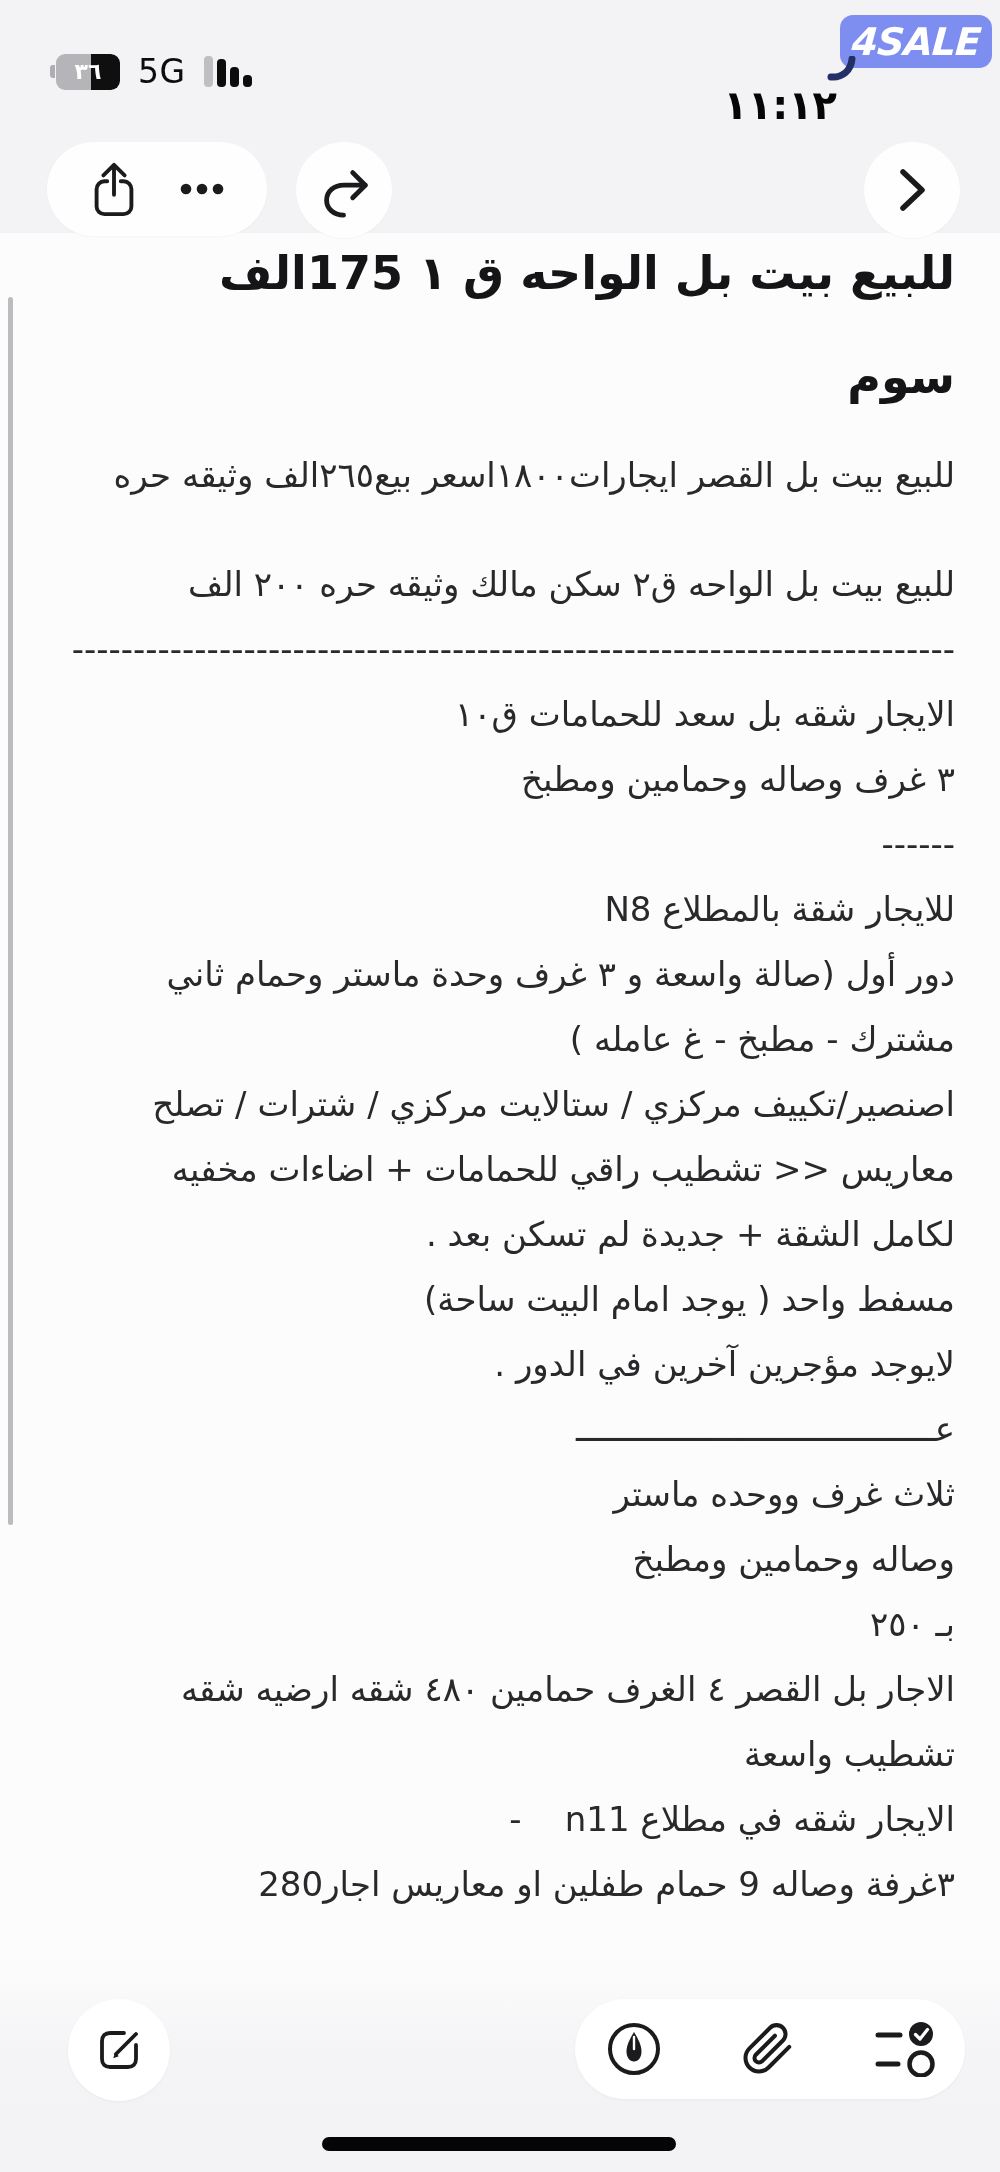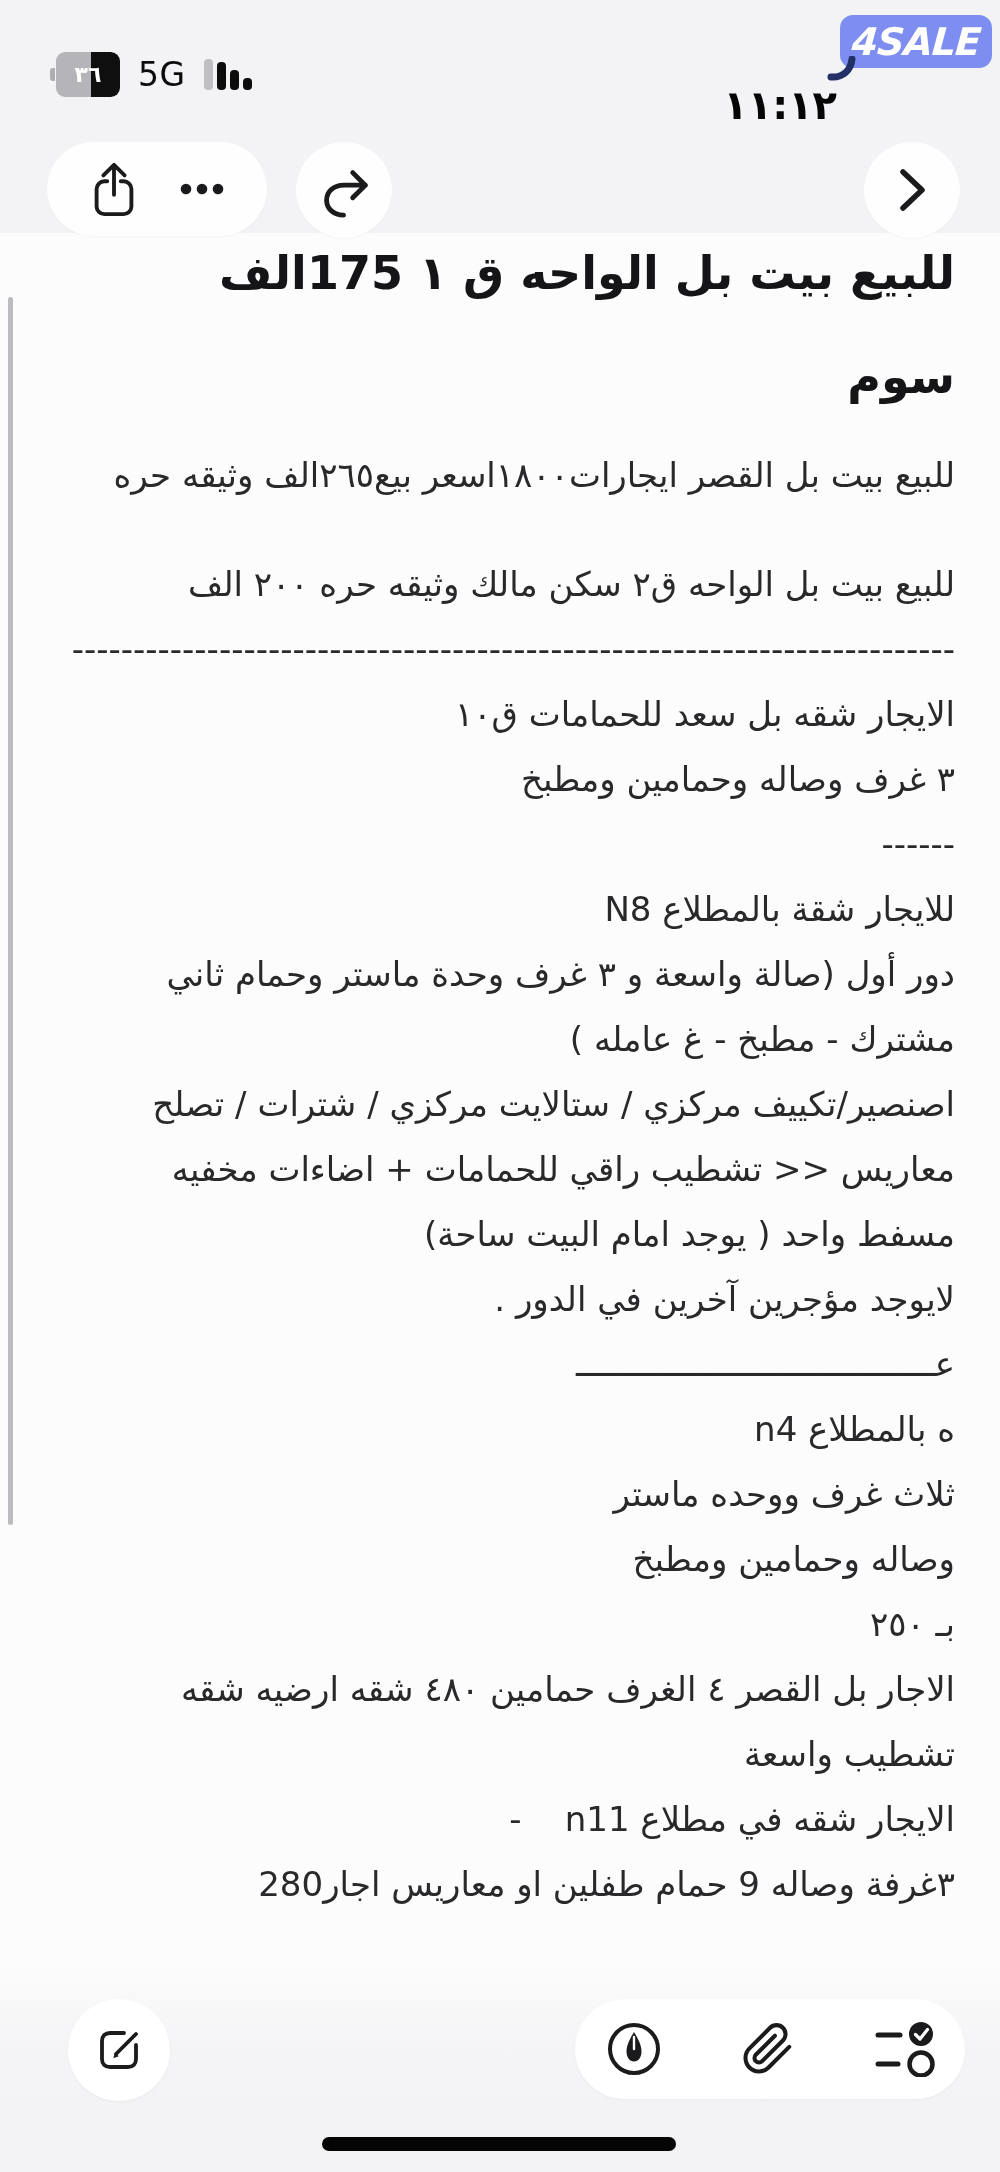--- a/index.html
+++ b/index.html
@@ -7,21 +7,21 @@
     width:1000px;height:2172px;position:relative;overflow:hidden;
     background:#f3f3f5;
     font-family:"DejaVu Sans",sans-serif;
     -webkit-font-smoothing:antialiased;
   }
   
   .statusbar{position:absolute;top:0;left:0;right:0;height:110px;}
   .status-left{position:absolute;left:50px;top:52px;display:flex;align-items:center;gap:18px;direction:ltr;}
   .battery{display:flex;align-items:center;direction:ltr;}
   .battery-cap{width:5px;height:13px;background:#aeaeb2;border-radius:3px 0 0 3px;margin-right:1px;}
-  .battery-body{position:relative;width:64px;height:45px;border-radius:9px;background:#b5b5b9;overflow:hidden;}
+  .battery-body{position:relative;width:64px;height:36px;border-radius:9px;background:#b5b5b9;overflow:hidden;}
   .battery-fill{position:absolute;top:0;right:0;bottom:0;width:45%;background:#0f0f10;border-radius:0 9px 9px 0;}
   .battery-text{position:absolute;inset:0;display:flex;align-items:center;justify-content:center;
     color:#fff;font-size:22px;font-weight:700;letter-spacing:1px;line-height:33px;}
   .network{font-size:33px;font-weight:500;color:#0c0c0d;letter-spacing:.5px;}
   .signal{display:flex;align-items:flex-end;gap:4px;height:31px;direction:ltr;}
   .signal span{width:9px;border-radius:4px;background:#0c0c0d;display:block;}
   .signal .b1{height:31px;background:#bfbfc3;}
   .signal .b2{height:28px;} .signal .b3{height:20px;} .signal .b4{height:12px;}
   .status-time{position:absolute;right:163px;top:48px;font-size:40px;font-weight:700;color:#050505;direction:ltr;margin-top:34px;}
   
@@ -126,24 +126,24 @@
       <div class="note-line">للبيع بيت بل الواحه ق٢ سكن مالك وثيقه حره ٢٠٠ الف</div>
       <div class="note-line">------------------------------------------------------------------------</div>
       <div class="note-line">الايجار شقه بل سعد للحمامات ق١٠</div>
       <div class="note-line">٣ غرف وصاله وحمامين ومطبخ</div>
       <div class="note-line">------</div>
       <div class="note-line">للايجار شقة بالمطلاع N8</div>
       <div class="note-line">دور أول (صالة واسعة و ٣ غرف وحدة ماستر وحمام ثاني</div>
       <div class="note-line">مشترك - مطبخ - غ عامله )</div>
       <div class="note-line">اصنصير/تكييف مركزي / ستالايت مركزي / شترات / تصلح</div>
       <div class="note-line">معاريس &lt;&lt; تشطيب راقي للحمامات + اضاءات مخفيه</div>
+      <div class="note-line">لكامل الشقة + جديدة لم تسكن بعد .</div>
       <div class="note-line">مسفط واحد ( يوجد امام البيت ساحة)</div>
       <div class="note-line">لايوجد مؤجرين آخرين في الدور .</div>
       <div class="note-line">عــــــــــــــــــــــــــــــــــــ</div>
-      <div class="note-line">ه بالمطلاع n4</div>
       <div class="note-line">ثلاث غرف ووحده ماستر</div>
       <div class="note-line">وصاله وحمامين ومطبخ</div>
       <div class="note-line">بـ ٢٥٠</div>
       <div class="note-line">الاجار بل القصر ٤ الغرف حمامين ٤٨٠ شقه ارضيه شقه</div>
       <div class="note-line">تشطيب واسعة</div>
       <div class="note-line">الايجار شقه في مطلاع n11&nbsp;&nbsp;&nbsp;&nbsp;-</div>
       <div class="note-line">٣غرفة وصاله 9 حمام طفلين او معاريس اجار280</div>
     </div>
 </div>
 

